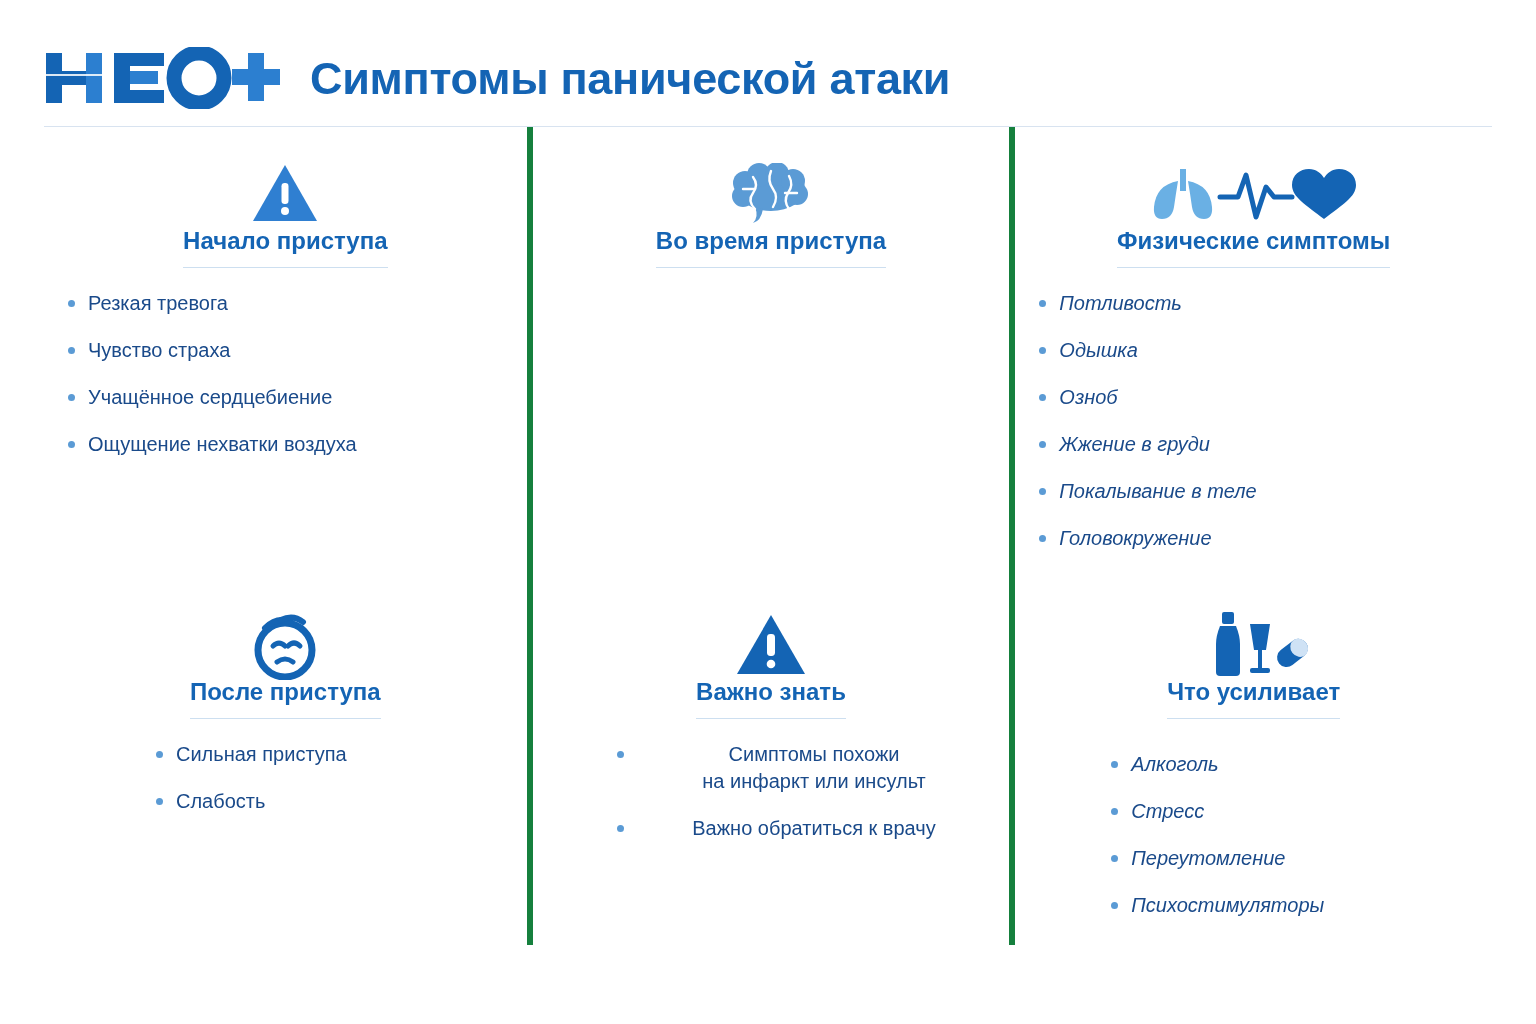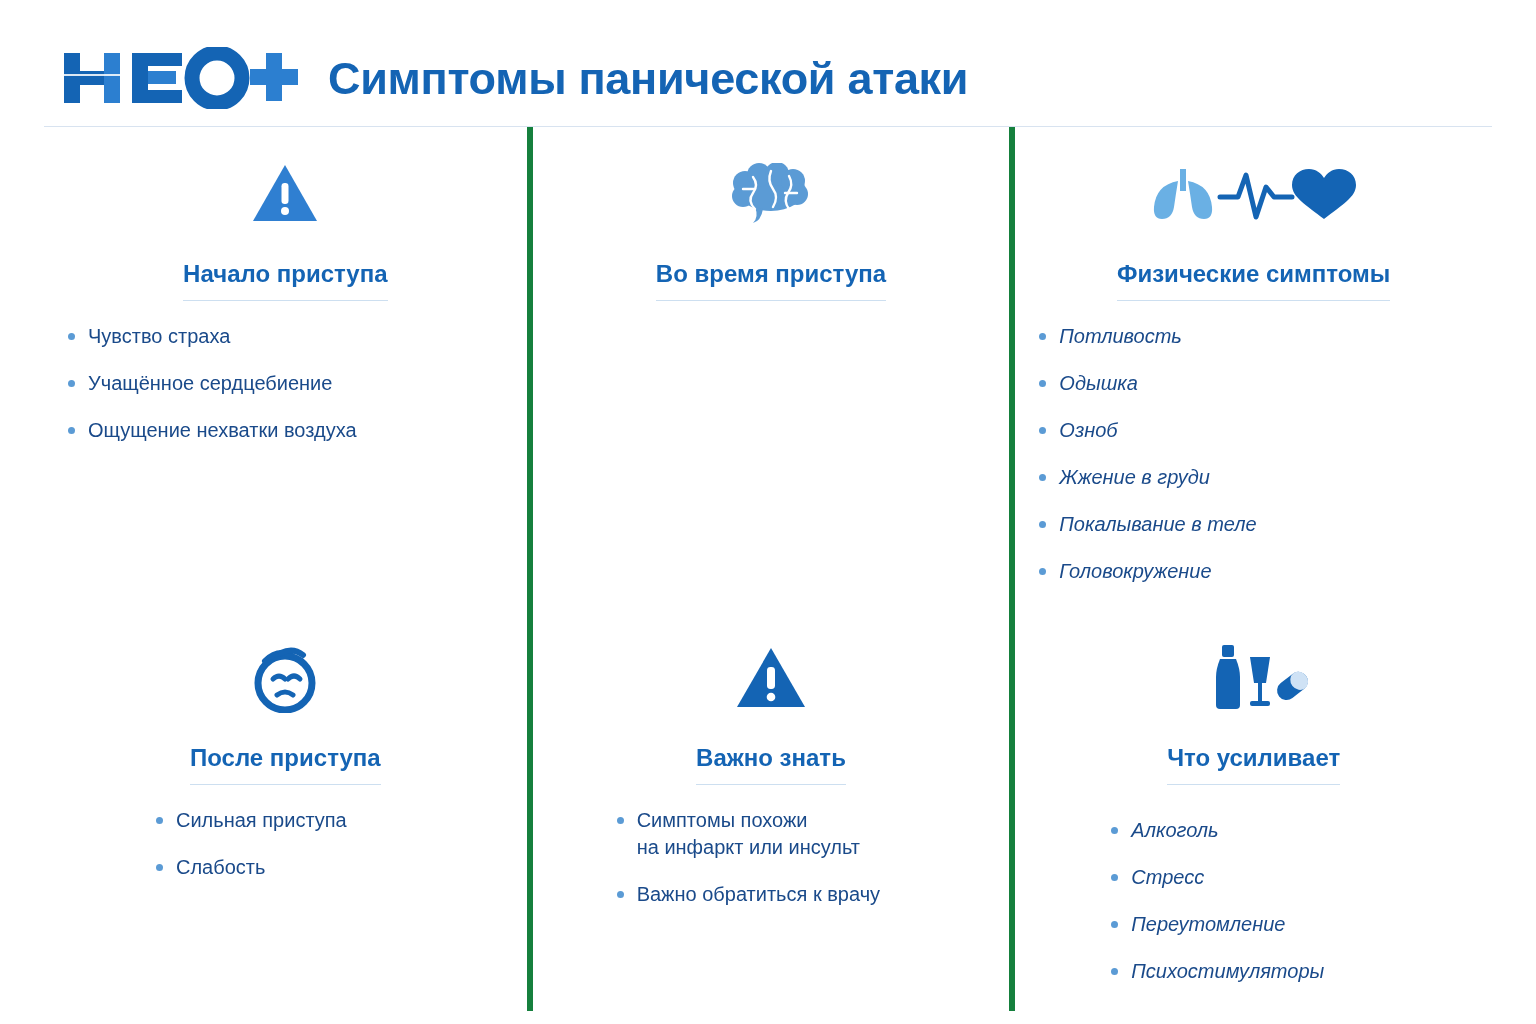--- a/index.html
+++ b/index.html
@@ -21,21 +21,20 @@
     box-sizing: border-box;
   }
 
   
   .header {
     display: flex;
     align-items: center;
     padding: 48px 0 0 44px;
     height: 108px;
     box-sizing: border-box;
-    margin-left: 18px;
   }
   .logo {
     display: flex;
     align-items: center;
     margin-right: 26px;
   }
   .logo svg { display: block; }
   .page-title {
     font-size: 45px;
     font-weight: bold;
@@ -68,21 +67,21 @@
 
   .icon-wrap {
     height: 66px;
     display: flex;
     align-items: center;
     justify-content: center;
   }
   .icon-wrap svg { display: block; }
 
   .cell-title {
-    margin: 33px auto 0 auto;
+    margin: 0 auto 0 auto;
     text-align: center;
     font-size: 24px;
     font-weight: bold;
     color: #1464b4;
     padding-bottom: 12px;
     border-bottom: 1px solid #cddff0;
     width: fit-content;
     max-width: 96%;
     white-space: nowrap;
   }
@@ -110,21 +109,21 @@
     height: 7px;
     border-radius: 50%;
     background: #5b9bd5;
   }
 
   
   .list-c1 { padding-left: 78px; }
   .list-c2 { padding-left: 62px; }
   .list-c3 { padding-left: 78px; font-style: italic; }
   .r2 .list-c1 { padding-left: 88px; }
-  .r2 .list-c2 { padding-left: 60px; }
+  .r2 .list-c2 { padding-left: 60px; text-align: center; }
   .r2 .list-c3 { padding-left: 72px; margin-top: 32px; }
 </style>
 </head>
 <body>
 
 <div class="page">
 
   <div class="header">
     <div class="logo">
       <svg width="240" height="62" viewBox="0 0 240 62" aria-hidden="true">
@@ -156,20 +155,21 @@
     <div class="cell col-left row-1">
       <div class="icon-wrap">
         <svg width="68" height="62" viewBox="0 0 68 62">
           <path d="M34 2 L66 58 L2 58 Z" fill="#2f7fd1"></path>
           <rect x="30.5" y="20" width="7" height="21" rx="3.2" fill="#ffffff"></rect>
           <circle cx="34" cy="48" r="4" fill="#ffffff"></circle>
         </svg>
       </div>
       <div class="cell-title">Начало приступа</div>
       <ul class="items list-c1">
+        <li>Резкая тревога</li>
         <li>Чувство страха</li>
         <li>Учащённое сердцебиение</li>
         <li>Ощущение нехватки воздуха</li>
       </ul>
     </div>
 
     <div class="cell col-mid row-1">
       <div class="icon-wrap">
         <svg width="104" height="62" viewBox="0 0 104 62">
           <g fill="#5b9bd5">

